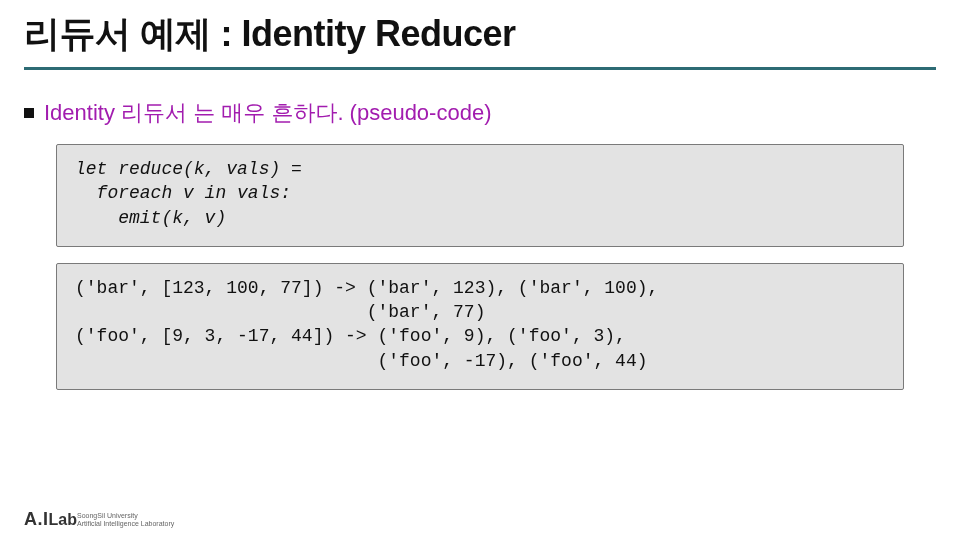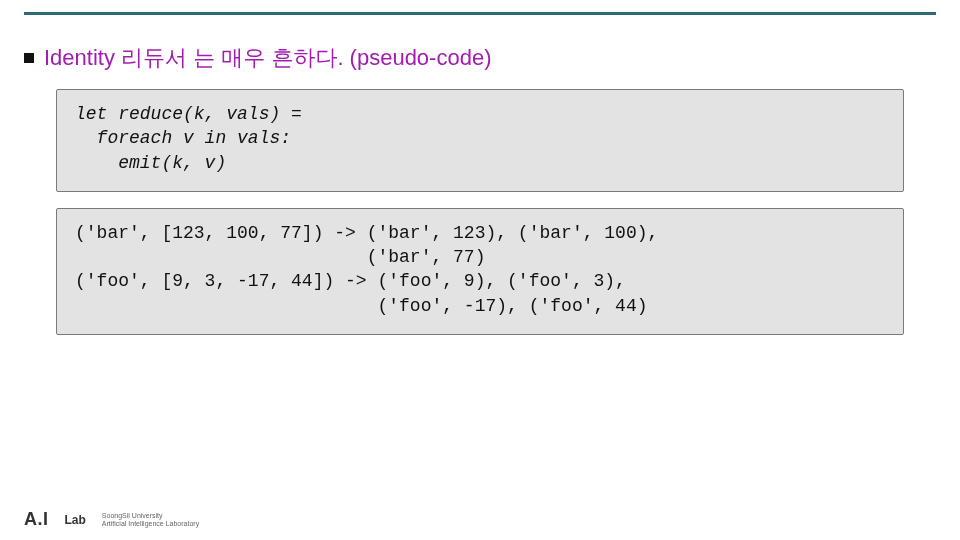--- a/index.html
+++ b/index.html
@@ -51,45 +51,46 @@
   }
   .codebox.example {
     font-style: normal;
   }
   .footer {
     position: absolute;
     left: 24px;
     bottom: 10px;
     display: flex;
     align-items: center;
-    gap: 16px;
+    gap: 0;
     color: #333;
   }
   .footer .logo-ai {
     font-size: 18px;
     font-weight: 800;
     letter-spacing: 0.5px;
   }
   .footer .logo-lab {
-    font-size: 12px;
+    font-size: 16px;
     font-weight: 600;
   }
   .footer .logo-sub {
     display: inline-block;
     font-size: 7px;
     line-height: 1.05;
     color: #666;
   }
 </style>
 </head>
 <body>
 
 <div class="slide">
 
   <div class="title-wrap">
+    <div class="title">리듀서 예제 : Identity Reducer</div>
     <div class="title-rule"></div>
   </div>
 
   <div class="subline">
     <span class="bullet"></span><span>Identity 리듀서 는 매우 흔하다. (pseudo-code)</span>
   </div>
 
   <pre class="codebox">let reduce(k, vals) =
   foreach v in vals:
     emit(k, v)</pre>

